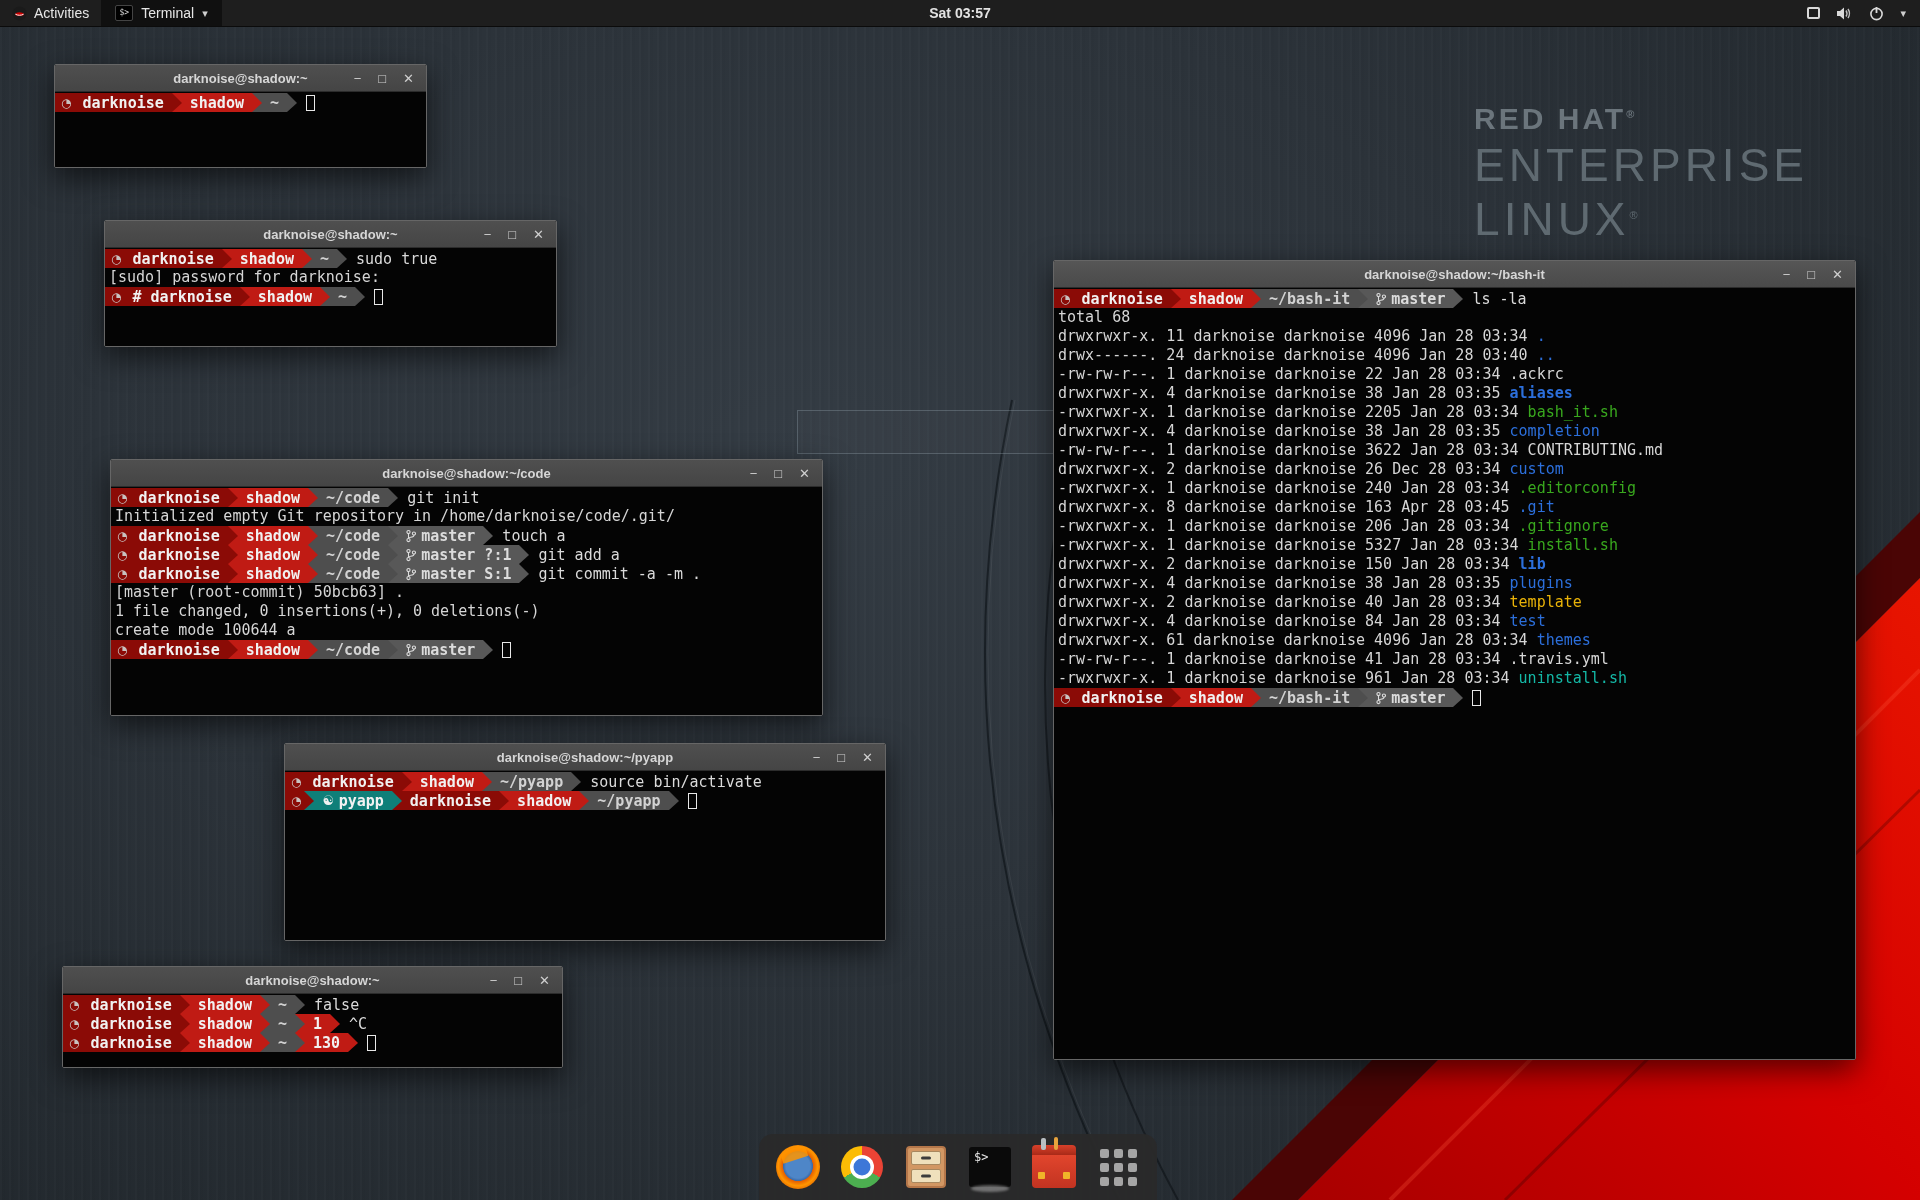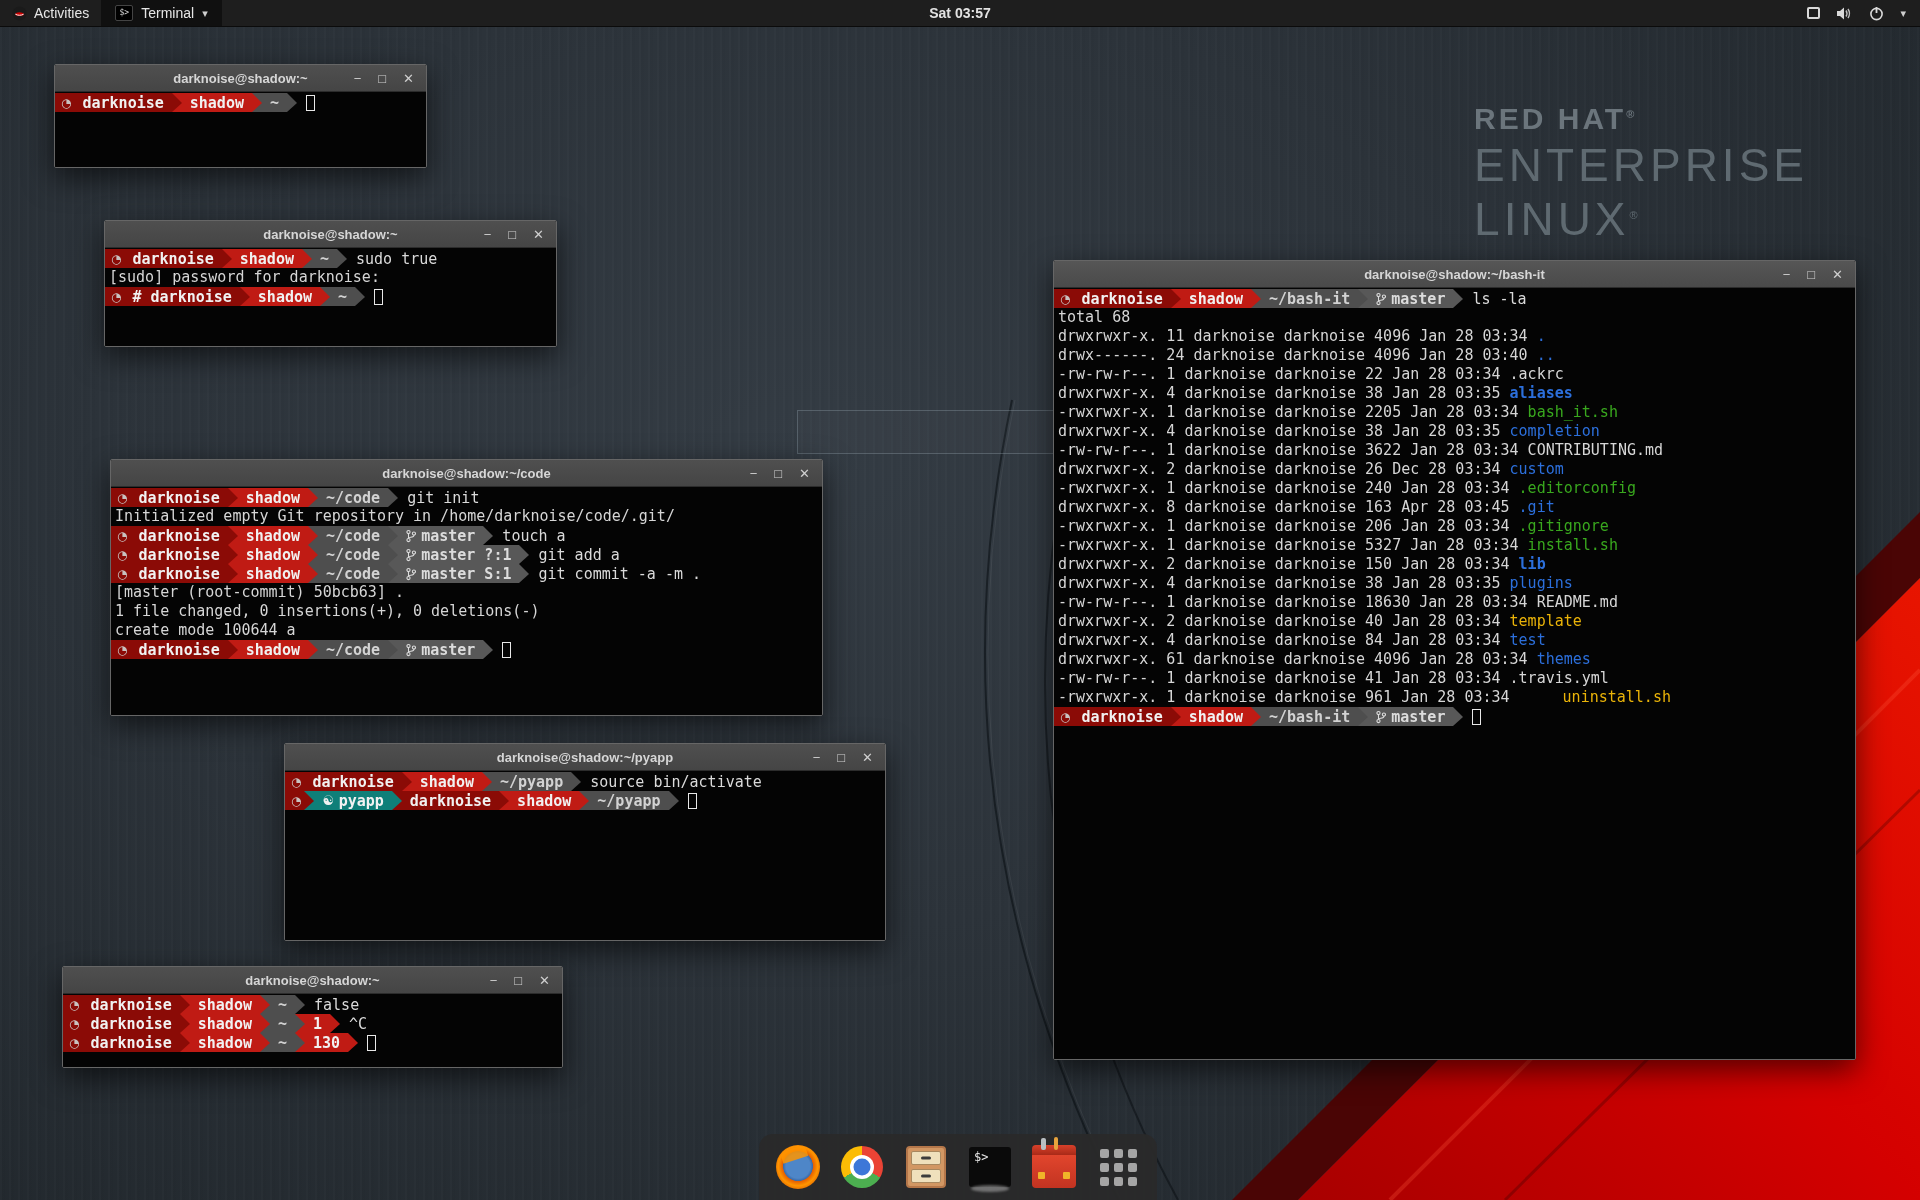--- a/index.html
+++ b/index.html
@@ -295,26 +295,25 @@
         <div class="t-out"><span style="color: rgb(214, 214, 214);">-rwxrwxr-x.  1 darknoise darknoise  2205 Jan 28 03:34 </span><span style="color: rgb(57, 168, 30);">bash_it.sh</span></div>
         <div class="t-out"><span style="color: rgb(214, 214, 214);">drwxrwxr-x.  4 darknoise darknoise    38 Jan 28 03:35 </span><span style="color: rgb(44, 111, 219);">completion</span></div>
         <div class="t-out"><span style="color: rgb(214, 214, 214);">-rw-rw-r--.  1 darknoise darknoise  3622 Jan 28 03:34 CONTRIBUTING.md</span></div>
         <div class="t-out"><span style="color: rgb(214, 214, 214);">drwxrwxr-x.  2 darknoise darknoise    26 Dec 28 03:34 </span><span style="color: rgb(44, 111, 219);">custom</span></div>
         <div class="t-out"><span style="color: rgb(214, 214, 214);">-rwxrwxr-x.  1 darknoise darknoise   240 Jan 28 03:34 </span><span style="color: rgb(57, 168, 30);">.editorconfig</span></div>
         <div class="t-out"><span style="color: rgb(214, 214, 214);">drwxrwxr-x.  8 darknoise darknoise   163 Apr 28 03:45 </span><span style="color: rgb(44, 111, 219);">.git</span></div>
         <div class="t-out"><span style="color: rgb(214, 214, 214);">-rwxrwxr-x.  1 darknoise darknoise   206 Jan 28 03:34 </span><span style="color: rgb(57, 168, 30);">.gitignore</span></div>
         <div class="t-out"><span style="color: rgb(214, 214, 214);">-rwxrwxr-x.  1 darknoise darknoise  5327 Jan 28 03:34 </span><span style="color: rgb(57, 168, 30);">install.sh</span></div>
         <div class="t-out"><span style="color: rgb(214, 214, 214);">drwxrwxr-x.  2 darknoise darknoise   150 Jan 28 03:34 </span><span style="color: rgb(44, 111, 219); font-weight: bold;">lib</span></div>
         <div class="t-out"><span style="color: rgb(214, 214, 214);">drwxrwxr-x.  4 darknoise darknoise    38 Jan 28 03:35 </span><span style="color: rgb(44, 111, 219);">plugins</span></div>
-        <div class="t-out"><span style="color: rgb(214, 214, 214);">-rw-rw-r--.  1 darknoise darknoise 18630 Jan 28 03:34 README.md</span></div>
         <div class="t-out"><span style="color: rgb(214, 214, 214);">drwxrwxr-x.  2 darknoise darknoise    40 Jan 28 03:34 </span><span style="color: #eab308;">template</span></div>
         <div class="t-out"><span style="color: rgb(214, 214, 214);">drwxrwxr-x.  4 darknoise darknoise    84 Jan 28 03:34 </span><span style="color: rgb(44, 111, 219);">test</span></div>
         <div class="t-out"><span style="color: rgb(214, 214, 214);">drwxrwxr-x. 61 darknoise darknoise  4096 Jan 28 03:34 </span><span style="color: rgb(44, 111, 219);">themes</span></div>
         <div class="t-out"><span style="color: rgb(214, 214, 214);">-rw-rw-r--.  1 darknoise darknoise    41 Jan 28 03:34 .travis.yml</span></div>
-        <div class="t-out"><span style="color: rgb(214, 214, 214);">-rwxrwxr-x.  1 darknoise darknoise   961 Jan 28 03:34 </span><span style="color: #eab308; margin-left: 44px;">uninstall.sh</span></div>
+        <div class="t-out"><span style="color: rgb(214, 214, 214);">-rwxrwxr-x.  1 darknoise darknoise   961 Jan 28 03:34 </span><span style="color: #14b8a6;">uninstall.sh</span></div>
         <div class="t-line"><span class="chip" style="background: rgb(139, 11, 6);">◔</span><span class="seg" style="background: rgb(139, 11, 6);">darknoise</span><span class="psep" style="border-left-color: rgb(139, 11, 6); background: rgb(192, 27, 20);"></span><span class="seg" style="background: rgb(192, 27, 20);">shadow</span><span class="psep" style="border-left-color: rgb(192, 27, 20); background: rgb(78, 78, 78);"></span><span class="seg" style="background: rgb(78, 78, 78); color: rgb(210, 210, 210);">~/bash-it</span><span class="psep" style="border-left-color: rgb(78, 78, 78); background: rgb(88, 88, 88);"></span><span class="seg" style="background: rgb(88, 88, 88); color: rgb(220, 220, 220);"><svg class="bico" width="10" height="14" viewBox="0 0 12 16">
               <circle cx="3" cy="3.2" r="1.9" fill="none" stroke="#ddd" stroke-width="1.3"></circle>
               <circle cx="3" cy="12.8" r="1.9" fill="none" stroke="#ddd" stroke-width="1.3"></circle>
               <circle cx="9.5" cy="5" r="1.9" fill="none" stroke="#ddd" stroke-width="1.3"></circle>
               <path d="M3 5.2 v5.6 M9.5 7 c0 3.2 -6.5 2 -6.5 4" fill="none" stroke="#ddd" stroke-width="1.3"></path>
             </svg>master</span><span class="psep" style="border-left-color: rgb(88, 88, 88); background: transparent;"></span><span class="cursor"></span></div>
       </div>
   </div>
 
   <div class="dock">

